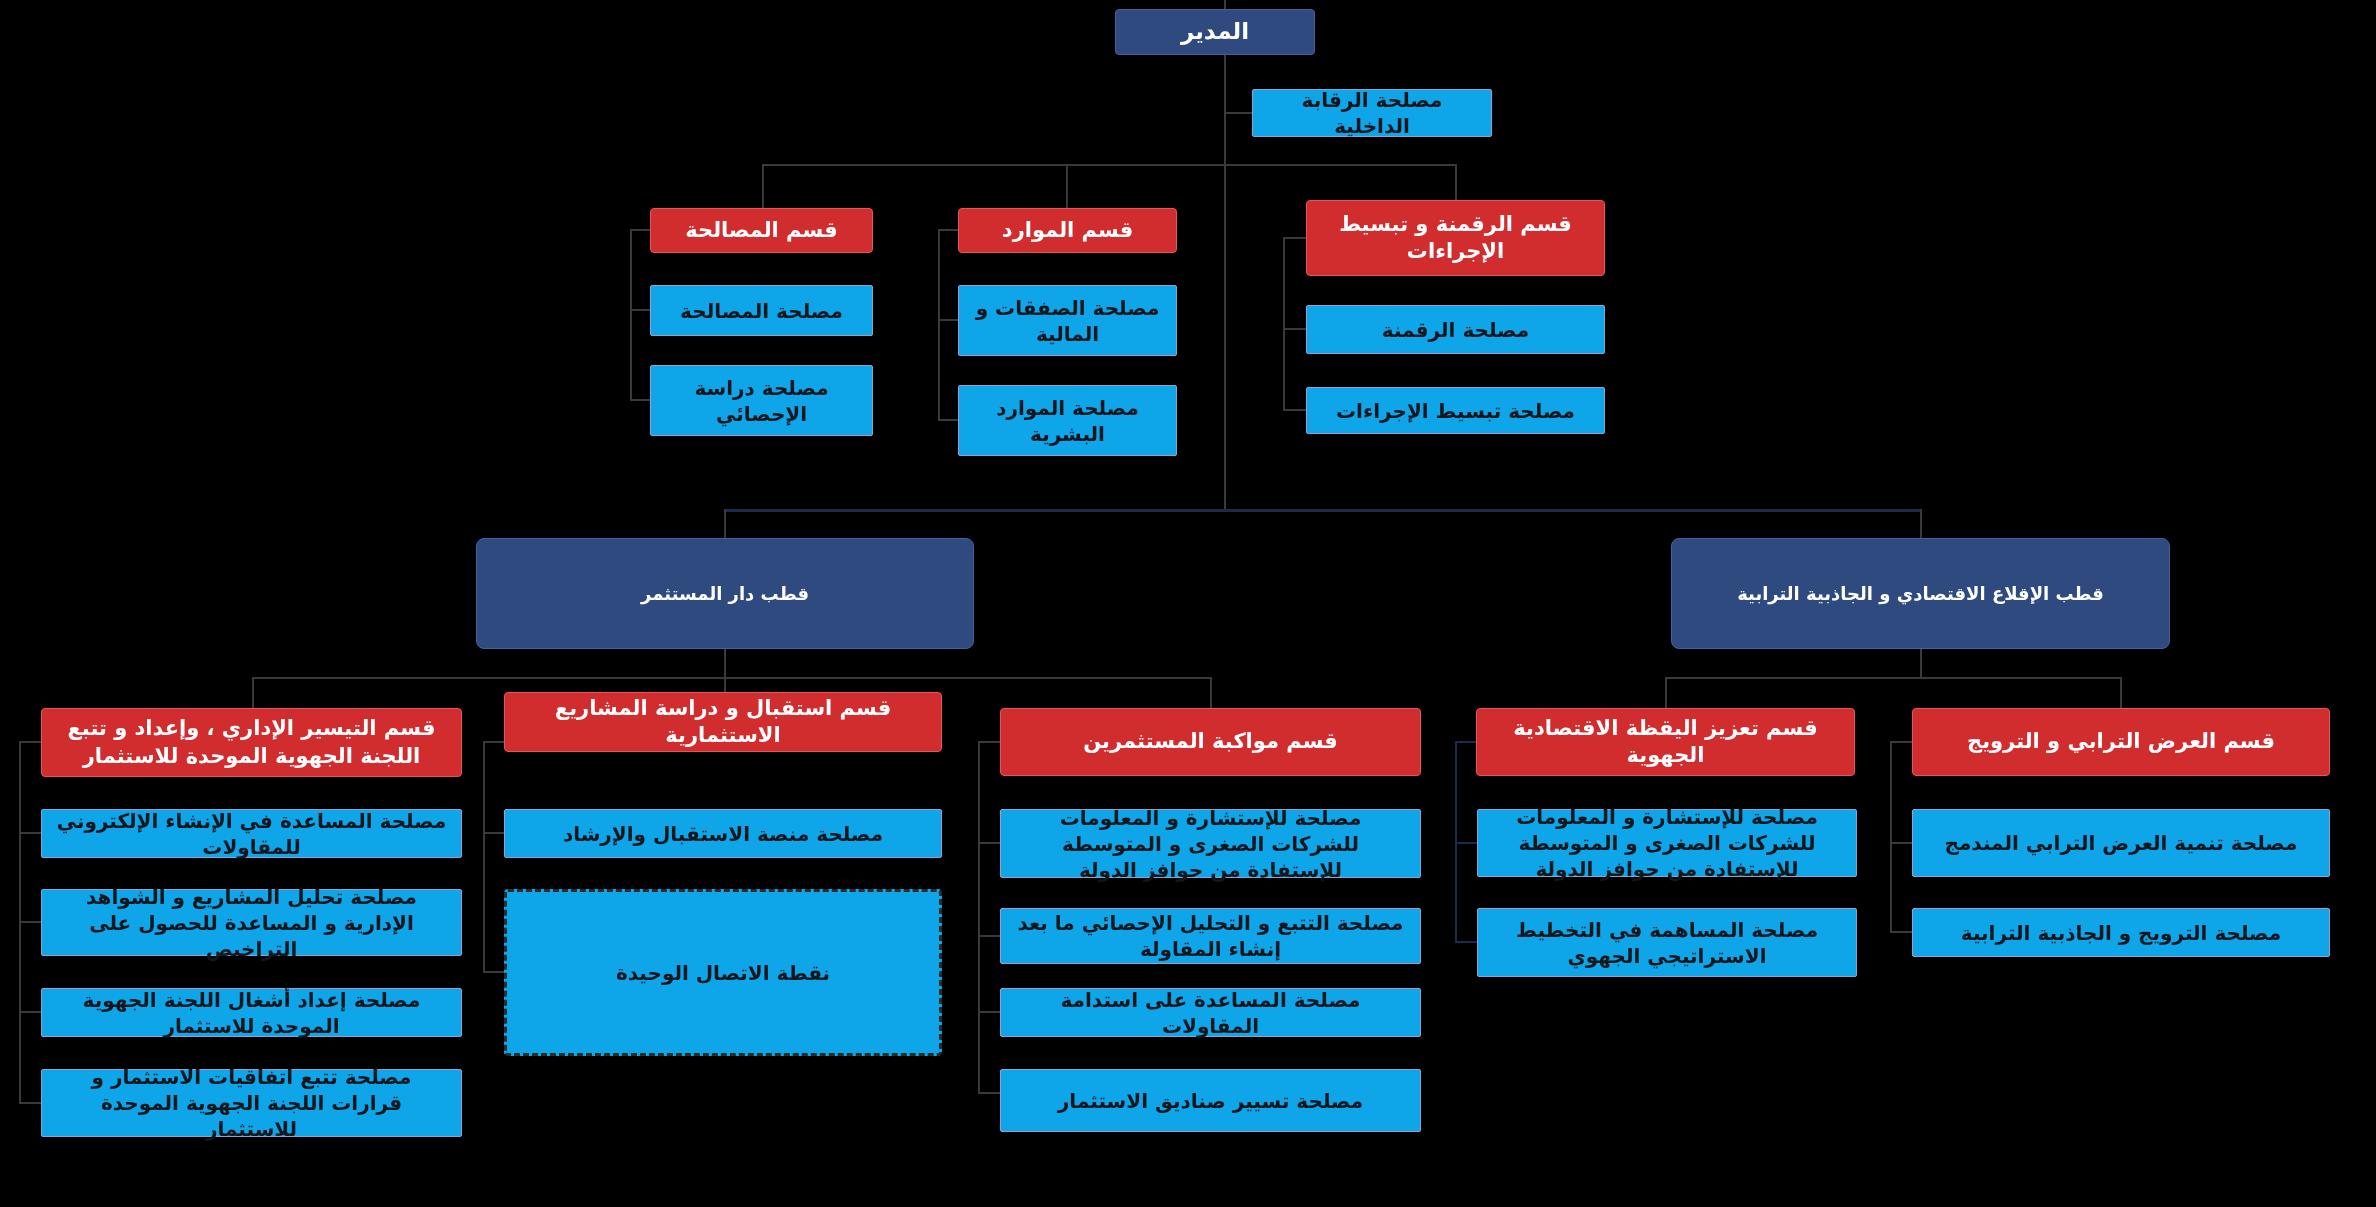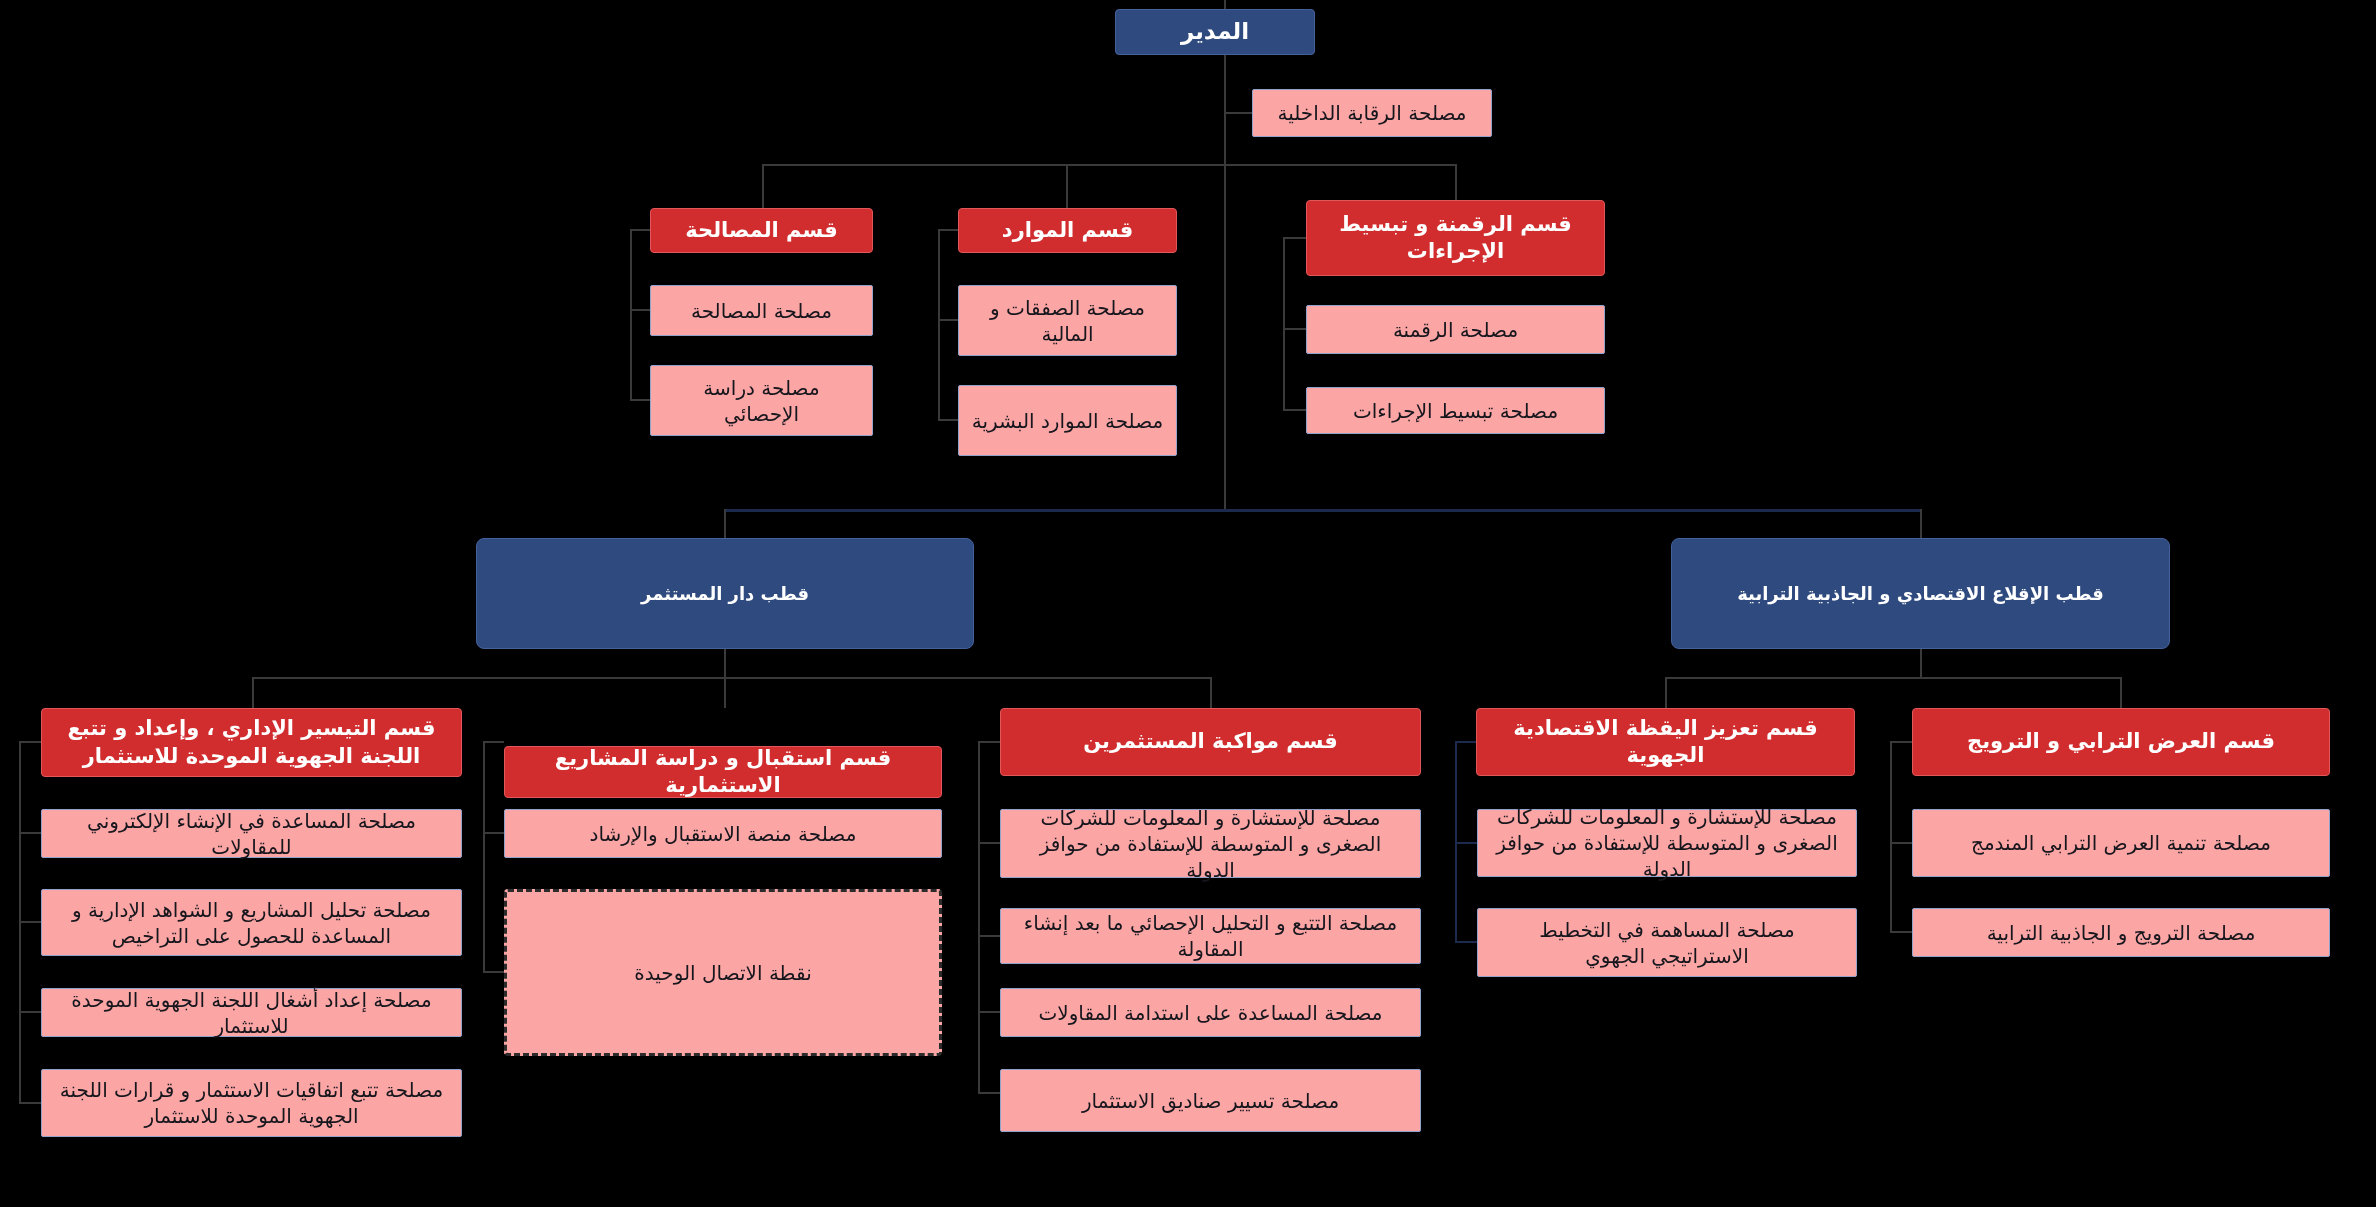--- a/index.html
+++ b/index.html
@@ -14,22 +14,22 @@
   .dark{
     background:#2e4a7e;border:1px solid #44619c;border-radius:4px;
     color:#fff;font-weight:bold;font-size:23px;
   }
   .pole{border-radius:8px;font-size:18px;}
   .red{
     background:#d12c2e;border:1px solid #e0585a;border-radius:4px;
     color:#fff;font-weight:bold;font-size:21px;
   }
   .light{
-    background:#fca5a5;border:1px solid #8fa3cc;border-radius:2px;
-    color:#16161d;font-weight:normal;font-size:20px;
+    background:#0ea5e9;border:1px solid #8fa3cc;border-radius:2px;
+    color:#16161d;font-weight:bold;font-size:20px;
   }
   .dashed{
     border:3px dashed #2b2b2b;border-radius:4px;padding-left:12px;
   }
   .cl{position:absolute;background:#3a3a3a;}
   .navy{background:#1b2a4d;}
 </style>
 </head>
 <body>
 
@@ -120,21 +120,21 @@
 
   <div class="box dark pole" style="left:476px;top:538px;width:498px;height:111px">قطب دار المستثمر</div>
   <div class="box dark pole" style="left:1671px;top:538px;width:499px;height:111px">قطب الإقلاع الاقتصادي و الجاذبية الترابية</div>
 
   <div class="box red" style="left:41px;top:708px;width:421px;height:69px">قسم التيسير الإداري ، وإعداد و تتبع اللجنة الجهوية الموحدة للاستثمار</div>
   <div class="box light" style="left:41px;top:809px;width:421px;height:49px">مصلحة المساعدة في الإنشاء الإلكتروني للمقاولات</div>
   <div class="box light" style="left:41px;top:889px;width:421px;height:67px">مصلحة تحليل المشاريع و الشواهد الإدارية و المساعدة للحصول على التراخيص</div>
   <div class="box light" style="left:41px;top:988px;width:421px;height:49px">مصلحة إعداد أشغال اللجنة الجهوية الموحدة للاستثمار</div>
   <div class="box light" style="left:41px;top:1069px;width:421px;height:68px">مصلحة تتبع اتفاقيات الاستثمار و قرارات اللجنة الجهوية الموحدة للاستثمار</div>
 
-  <div class="box red" style="left:504px;top:746px;width:438px;height:52px">قسم استقبال و دراسة المشاريع الاستثمارية</div>
+  <div class="box red" style="left:504px;top:692px;width:438px;height:60px">قسم استقبال و دراسة المشاريع الاستثمارية</div>
   <div class="box light" style="left:504px;top:809px;width:438px;height:49px">مصلحة منصة الاستقبال والإرشاد</div>
   <div class="box light dashed" style="left:504px;top:889px;width:438px;height:167px">نقطة الاتصال الوحيدة</div>
 
   <div class="box red" style="left:1000px;top:708px;width:421px;height:68px">قسم مواكبة المستثمرين</div>
   <div class="box light" style="left:1000px;top:809px;width:421px;height:69px">مصلحة للإستشارة و المعلومات للشركات الصغرى و المتوسطة للإستفادة من حوافز الدولة</div>
   <div class="box light" style="left:1000px;top:908px;width:421px;height:56px">مصلحة التتبع و التحليل الإحصائي ما بعد إنشاء المقاولة</div>
   <div class="box light" style="left:1000px;top:988px;width:421px;height:49px">مصلحة المساعدة على استدامة المقاولات</div>
   <div class="box light" style="left:1000px;top:1069px;width:421px;height:63px">مصلحة تسيير صناديق الاستثمار</div>
 
   <div class="box red" style="left:1476px;top:708px;width:379px;height:68px">قسم تعزيز اليقظة الاقتصادية الجهوية</div>

